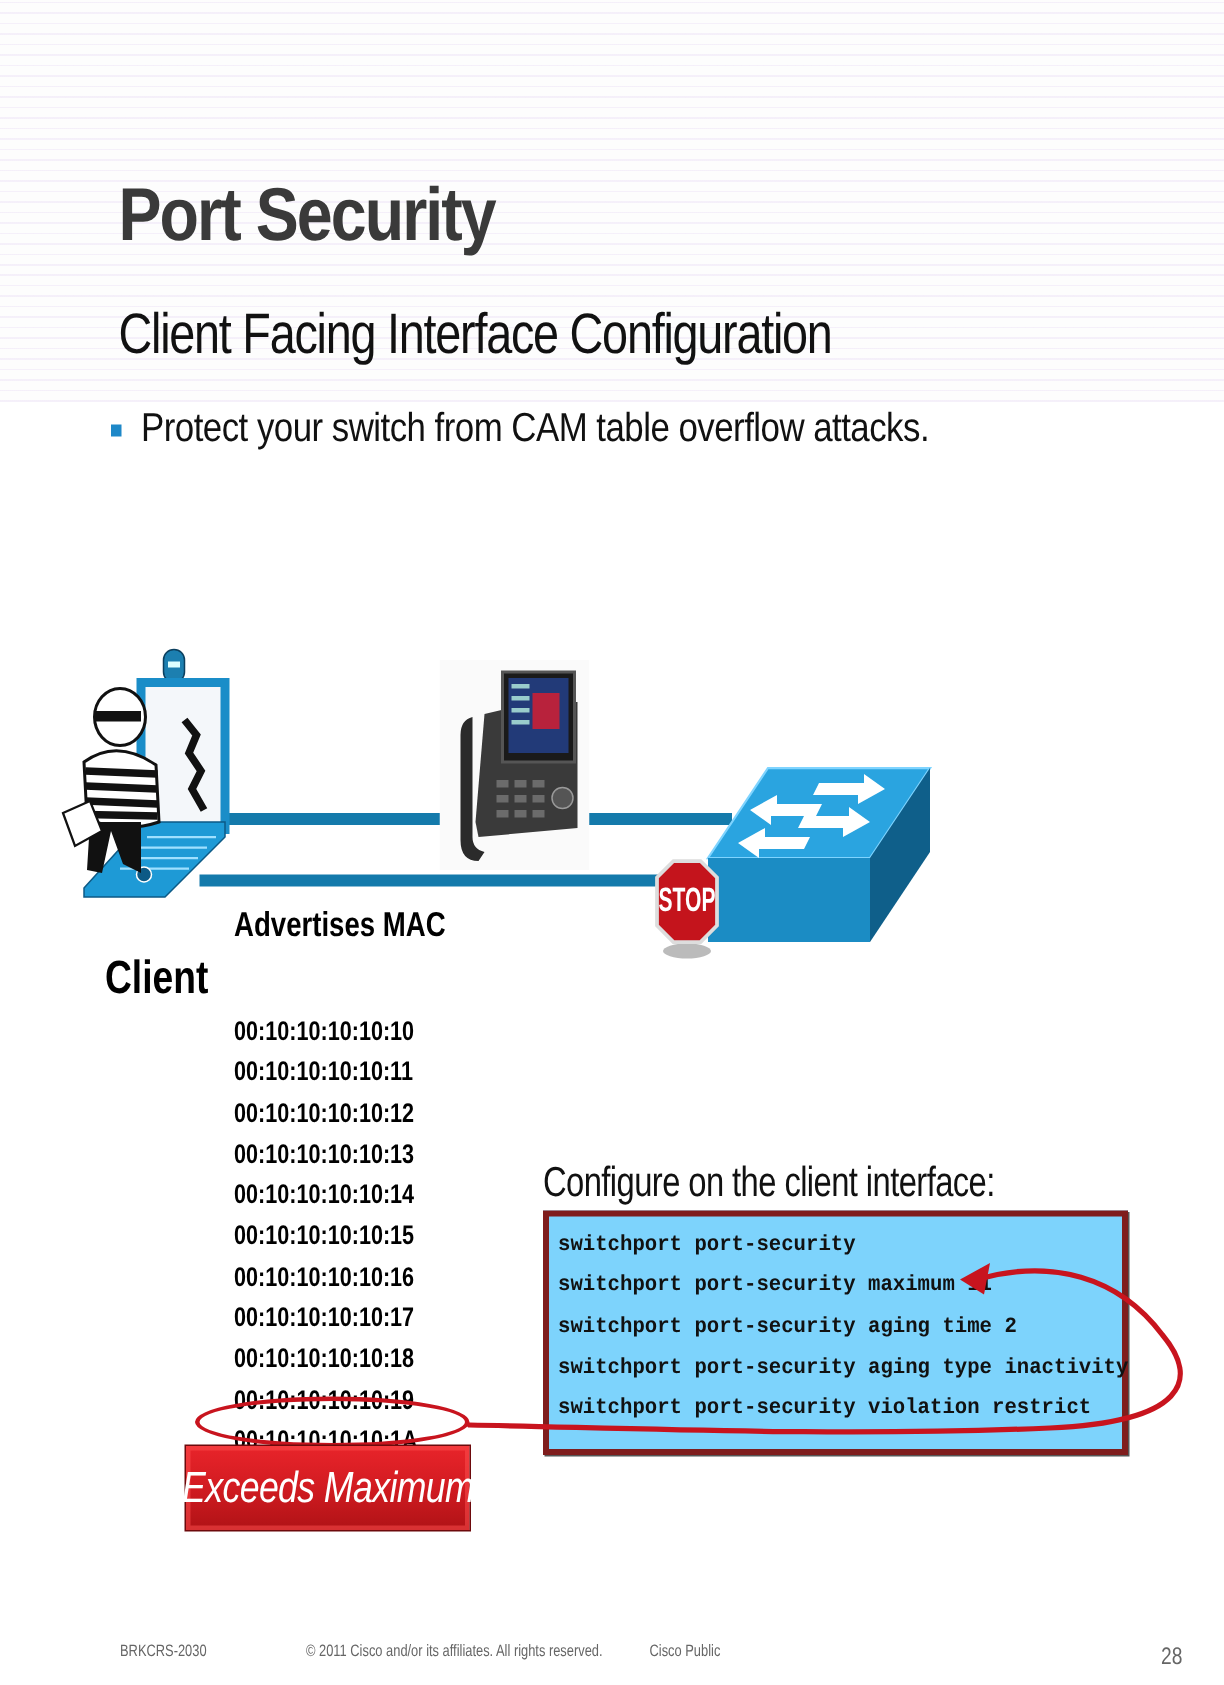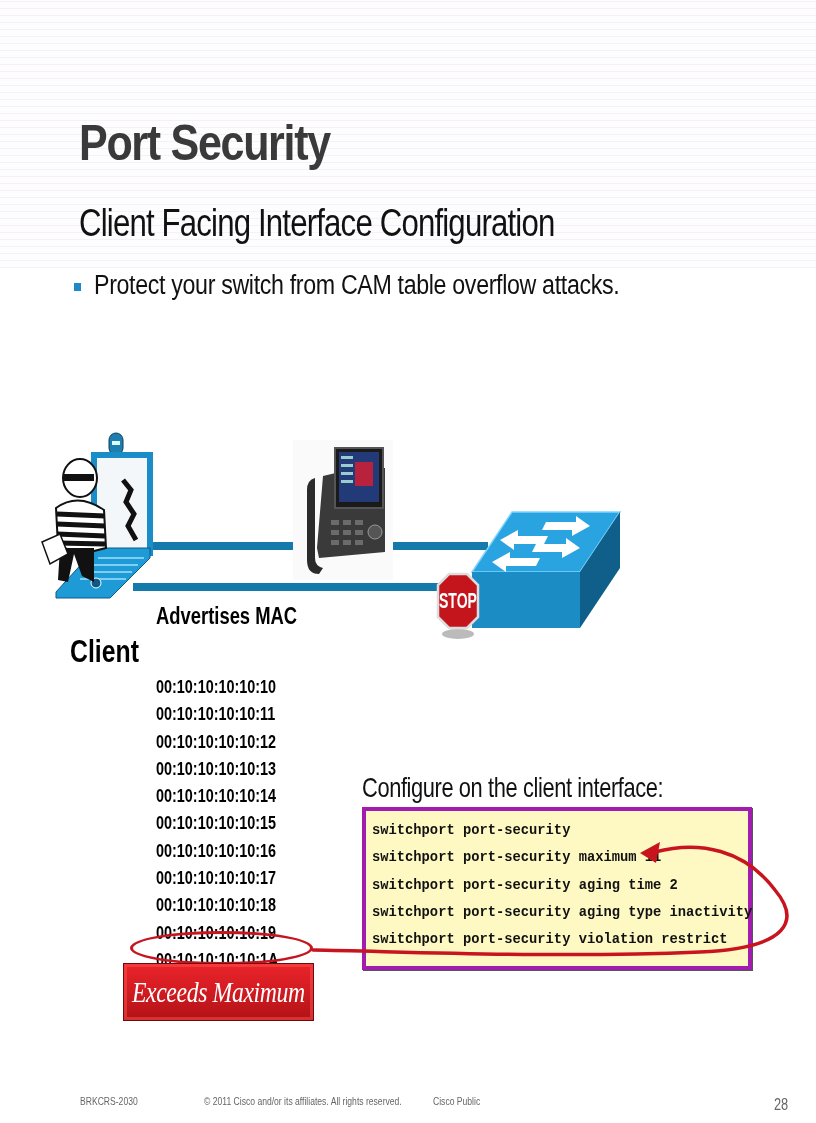--- a/index.html
+++ b/index.html
@@ -47,35 +47,35 @@
   }
 
   .highlight-ellipse {
     position: absolute; left: 130px; top: 511px; width: 183px; height: 34px;
     border: 3px solid #c8141e; border-radius: 50%;
   }
   .exceeds-banner {
     position: absolute; left: 123px; top: 543px; width: 191px; height: 58px;
     background: linear-gradient(180deg, #e8242a 0%, #d41c22 45%, #b01216 100%);
     border: 1px solid #6d0a0c; box-shadow: inset 0 0 0 3px rgba(255,80,80,0.5);
-    display: flex; align-items: center; justify-content: center; font-family: Liberation Serif, serif;
+    display: flex; align-items: center; justify-content: center;
   }
   .exceeds-text {
     color: #fff; font-size: 29px; font-style: italic; white-space: nowrap;
     transform: scaleX(0.82); letter-spacing: -0.5px;
   }
 
   .config-label {
     position: absolute; left: 362px; top: 352px;
     font-size: 28px; color: #111; white-space: nowrap;
     transform: scaleX(0.78); transform-origin: left top; letter-spacing: -0.5px;
   }
   .config-box {
     position: absolute; left: 362px; top: 387px; width: 390px; height: 163px;
-    background: #fef9c3; border: 4px solid #a21caf;
+    background: #7dd3fc; border: 4px solid #7f1d1d;
     box-shadow: 1px 1px 0 #555;
     padding: 8px 0 0 6px;
   }
   .config-line {
     font-family: "Liberation Mono", monospace; font-weight: bold; font-size: 14.5px;
     height: 27.3px; line-height: 22px; white-space: nowrap; color: #111;
     transform: scaleX(0.95); transform-origin: left top;
   }
 
   .overlay { position: absolute; left: 0; top: 0; pointer-events: none; }

